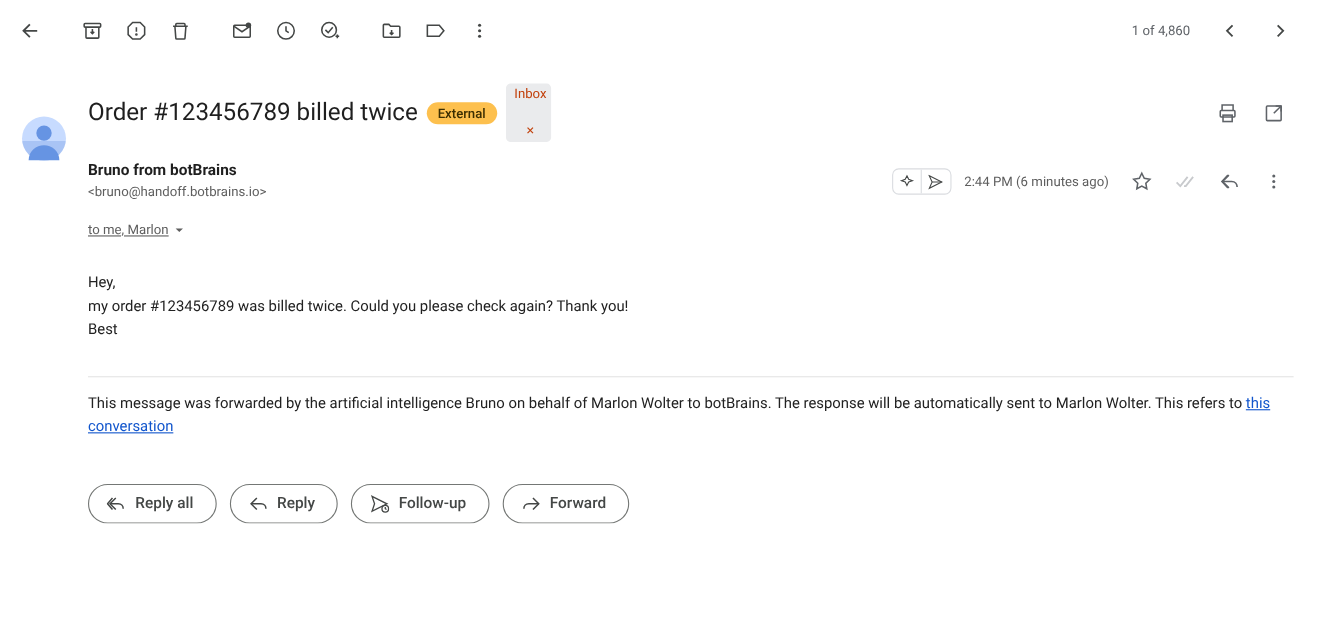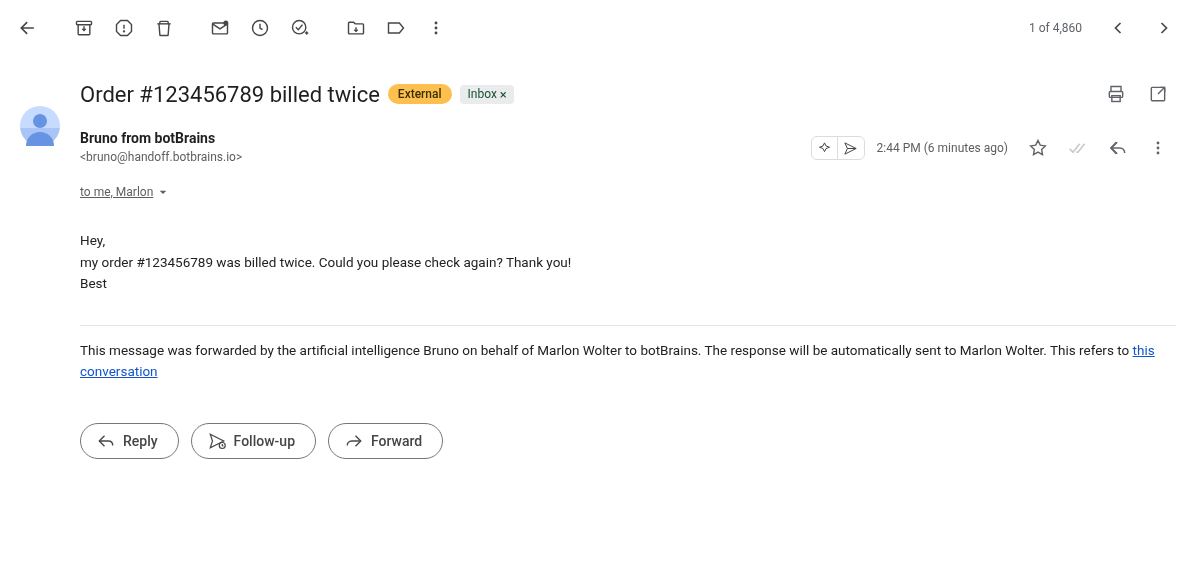--- a/index.html
+++ b/index.html
@@ -61,27 +61,28 @@
   .badge-ext {
     background: #fdc04e;
     color: #3c2e00;
     font-size: 12px;
     font-weight: 500;
     padding: 3px 10px;
     border-radius: 10px;
   }
   .badge-inbox {
     background: #eaebed;
-    color: #14532d;
+    color: #c2410c;
     font-size: 12px;
     padding: 2px 4px 2px 8px;
     border-radius: 4px;
     display: inline-flex;
     align-items: center;
-    gap: 0;
+    gap: 20px;
+    flex-direction: column;
   }
   .badge-inbox .x { font-size: 13px; cursor: pointer; padding: 0 3px; }
   .subject-right { margin-left: auto; display: flex; align-items: center; gap: 6px; }
 
   .sender-row {
     display: flex;
     align-items: flex-start;
     padding-top: 10px;
   }
   .sender-info { flex: 1; min-width: 0; }
@@ -318,20 +319,28 @@
 
     <hr class="divider">
 
     <div class="footer-text">
       <span>This message was forwarded by the artificial intelligence Bruno on behalf of Marlon Wolter to botBrains. The response will be automatically sent to Marlon Wolter. This refers to </span><a href="#">this conversation</a>
     </div>
 
     <div class="action-row">
       <div class="pill-btn">
         <svg viewBox="0 0 24 24" fill="none" stroke="currentColor" stroke-width="1.8">
+            <path d="M11 5L4 12l7 7"></path>
+            <path d="M7 5L1 12l6 7"></path>
+            <path d="M4 12h10c4 0 6 3 6 6"></path>
+          </svg>
+        <span>Reply all</span>
+      </div>
+      <div class="pill-btn">
+        <svg viewBox="0 0 24 24" fill="none" stroke="currentColor" stroke-width="1.8">
             <path d="M10 5L3 12l7 7"></path>
             <path d="M3 12h12c4 0 6 3 6 6"></path>
           </svg>
         <span>Reply</span>
       </div>
       <div class="pill-btn">
         <svg viewBox="0 0 24 24" fill="none" stroke="currentColor" stroke-width="1.6">
             <path d="M3 3l18 9-18 9 3-9z"></path>
             <circle cx="19" cy="18" r="4"></circle>
             <path d="M19 16v2l1.5 1"></path>

